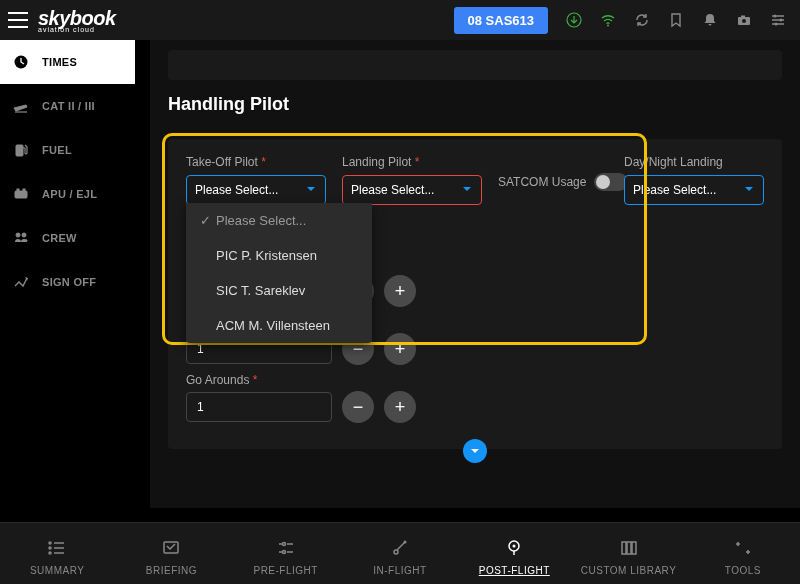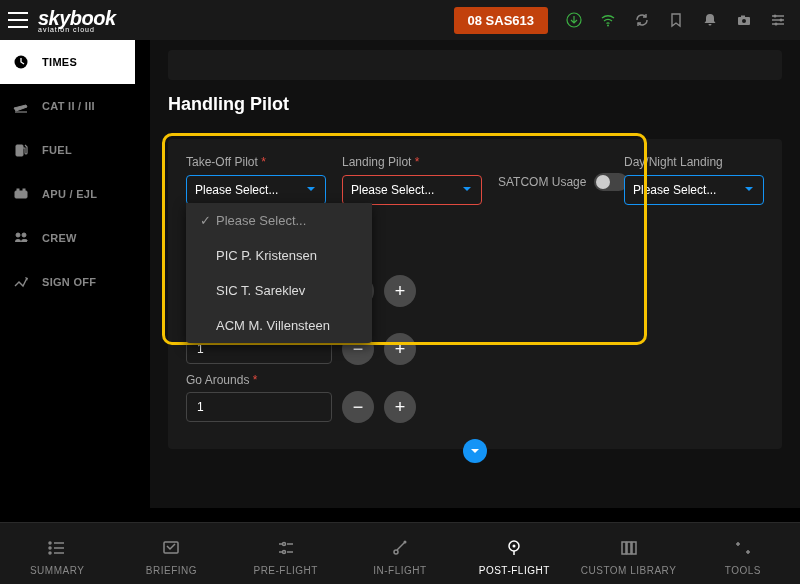--- a/index.html
+++ b/index.html
@@ -5,21 +5,21 @@
 * { margin:0; padding:0; box-sizing:border-box; font-family: Arial, Helvetica, sans-serif; }
 body { width:800px; height:584px; background:#000; color:#fff; overflow:hidden; position:relative; }
 
 
 .topbar { height:40px; background:#191919; display:flex; align-items:center; padding:16px 8px; }
 .topbar .menu-icon { width:20px; height:16px; display:flex; flex-direction:column; justify-content:space-between; cursor:pointer; margin-right:10px; }
 .topbar .menu-icon span { height:2px; background:#fff; }
 .brand { font-weight:bold; font-style:italic; font-size:20px; letter-spacing:-0.5px; line-height:1; }
 .brand small { display:block; font-size:7px; font-style:normal; letter-spacing:1px; font-weight:normal; margin-top:-2px; }
 .topbar .spacer { flex:1; }
-.flight-btn { background:#c2410c; color:#fff; border:none; padding:6px 14px; font-size:13px; border-radius:3px; font-weight:bold; cursor:pointer; }
+.flight-btn { background:#3b82f6; color:#fff; border:none; padding:6px 14px; font-size:13px; border-radius:3px; font-weight:bold; cursor:pointer; }
 .top-icons { display:flex; align-items:center; gap:18px; margin-left:18px; margin-right:6px; }
 .top-icons .ic { width:16px; height:16px; display:flex; align-items:center; justify-content:center; }
 .top-icons svg { width:16px; height:16px; fill:#888; stroke:#888; }
 .top-icons .green svg { stroke:#3cb043; fill:none; }
 
 
 .sidebar { position:absolute; top:40px; left:0; width:135px; bottom:76px; background:#000; }
 .side-item { display:flex; align-items:center; height:44px; padding:0 12px; color:#888; font-size:11px; font-weight:bold; letter-spacing:0.3px; cursor:pointer; }
 .side-item .sicon { width:18px; height:18px; margin-right:12px; display:flex; align-items:center; justify-content:center; }
 .side-item .sicon svg { width:16px; height:16px; fill:#888; stroke:#888; }
@@ -60,21 +60,21 @@
 .dropdown .opt.sel { color:#999; }
 .check { width:10px; display:inline-block; }
 
 
 .collapse-circle { position:absolute; left:50%; bottom:-14px; transform:translateX(-50%); width:24px; height:24px; background:#1494f6; border-radius:50%; display:flex; align-items:center; justify-content:center; cursor:pointer; }
 .collapse-circle svg { width:12px; height:12px; fill:#fff; }
 
 
 .bottombar { position:absolute; bottom:0; left:0; right:0; height:62px; background:#191919; display:flex; border-top:1px solid #2a2a2a; }
 .bitem { flex:1; display:flex; flex-direction:column; align-items:center; justify-content:center; gap:6px; color:#888; font-size:10px; letter-spacing:0.5px; cursor:pointer; padding-top:6px; }
-.bitem.active { color:#fff; }
+.bitem.active { color:#fff;text-decoration:underline; }
 .bitem .bicon { width:22px; height:22px; display:flex; align-items:center; justify-content:center; }
 .bitem .bicon svg { width:20px; height:20px; fill:none; stroke:#888; stroke-width:1.5; }
 .bitem.active .bicon svg { stroke:#fff; }
 
 
 .daynight { position:absolute; right:18px; top:16px; }
 </style>
 </head>
 <body>
 

